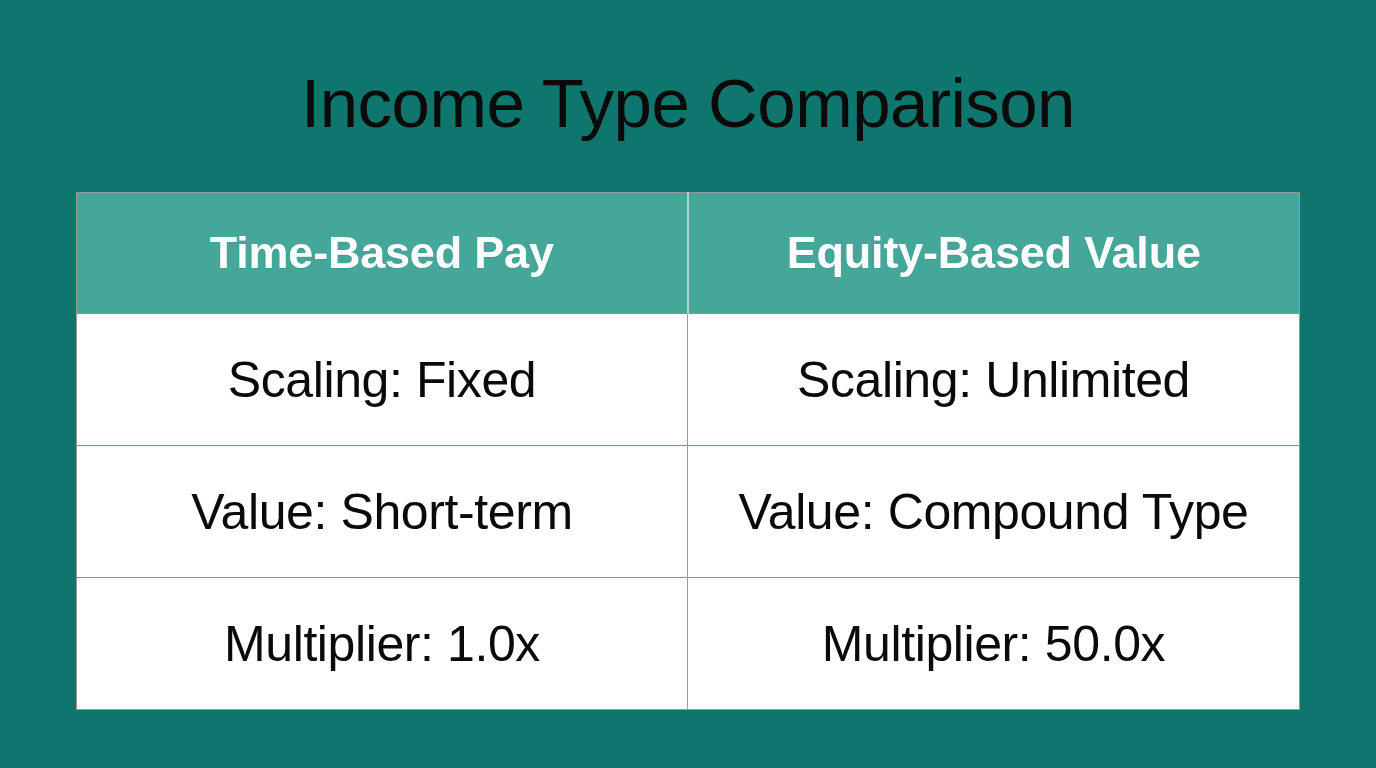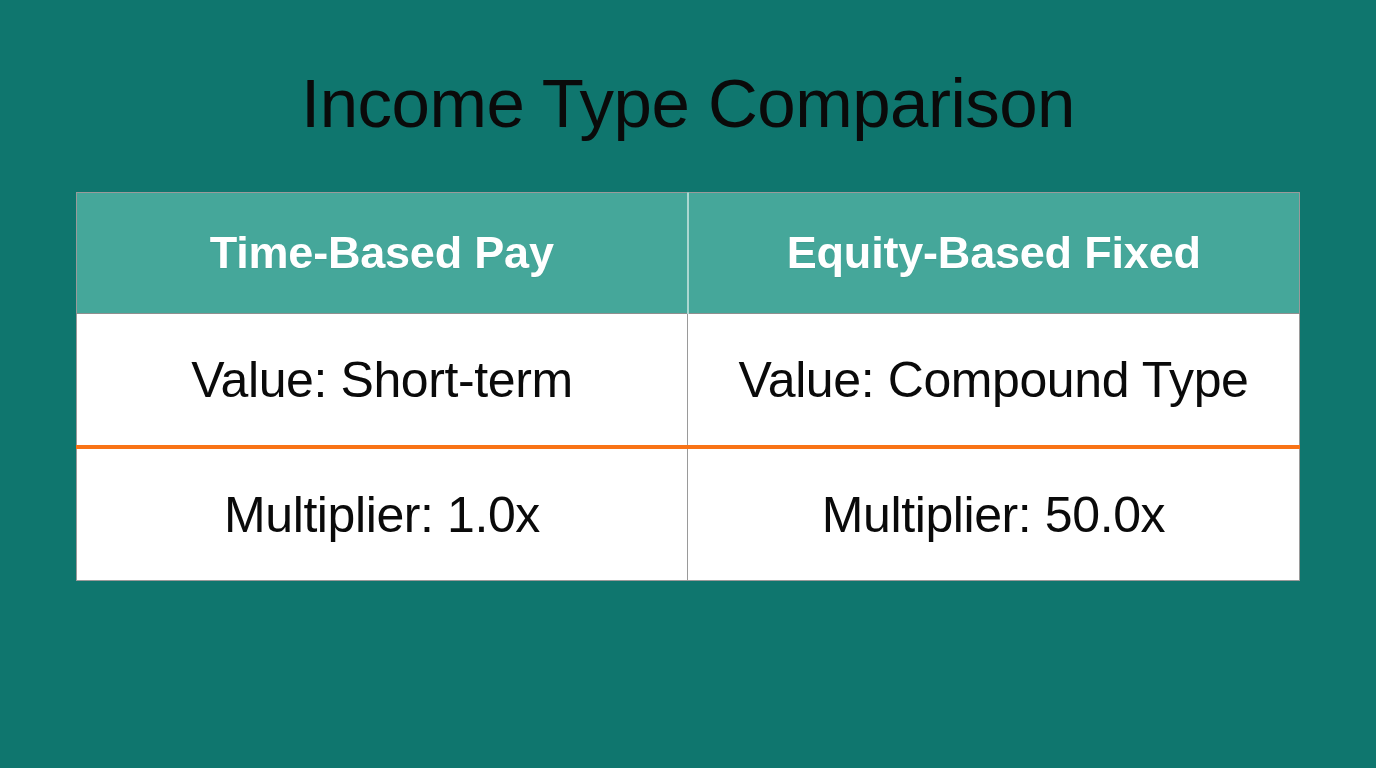--- a/index.html
+++ b/index.html
@@ -78,21 +78,21 @@
 
   .comparison-table tbody td {
     height: 131px;
     background: #ffffff;
     color: #0a0a0a;
     font-size: 50px;
     font-weight: 400;
     text-align: center;
     vertical-align: middle;
     padding: 0 10px;
-    border-top: 4px solid #f97316;
+    border-top: 1px solid #f97316;
     font-stretch: condensed;
     letter-spacing: -0.4px;
     white-space: nowrap;
   }
 
   .comparison-table tbody td.cell-left {
     border-right: 1px solid #9a9a9a;
   }
 
   .comparison-table tbody tr:first-child td {
@@ -107,24 +107,28 @@
   <div class="page-title">Income Type Comparison</div>
 
   <table class="comparison-table">
     <colgroup>
       <col class="col-left">
       <col class="col-right">
     </colgroup>
     <thead>
       <tr>
         <th class="header-left">Time-Based Pay</th>
-        <th class="header-right">Equity-Based Fixed</th>
+        <th class="header-right">Equity-Based Value</th>
       </tr>
     </thead>
     <tbody>
+      <tr>
+        <td class="cell-left">Scaling: Fixed</td>
+        <td class="cell-right">Scaling: Unlimited</td>
+      </tr>
       <tr>
         <td class="cell-left">Value: Short-term</td>
         <td class="cell-right">Value: Compound Type</td>
       </tr>
       <tr>
         <td class="cell-left">Multiplier: 1.0x</td>
         <td class="cell-right">Multiplier: 50.0x</td>
       </tr>
     </tbody>
   </table>

